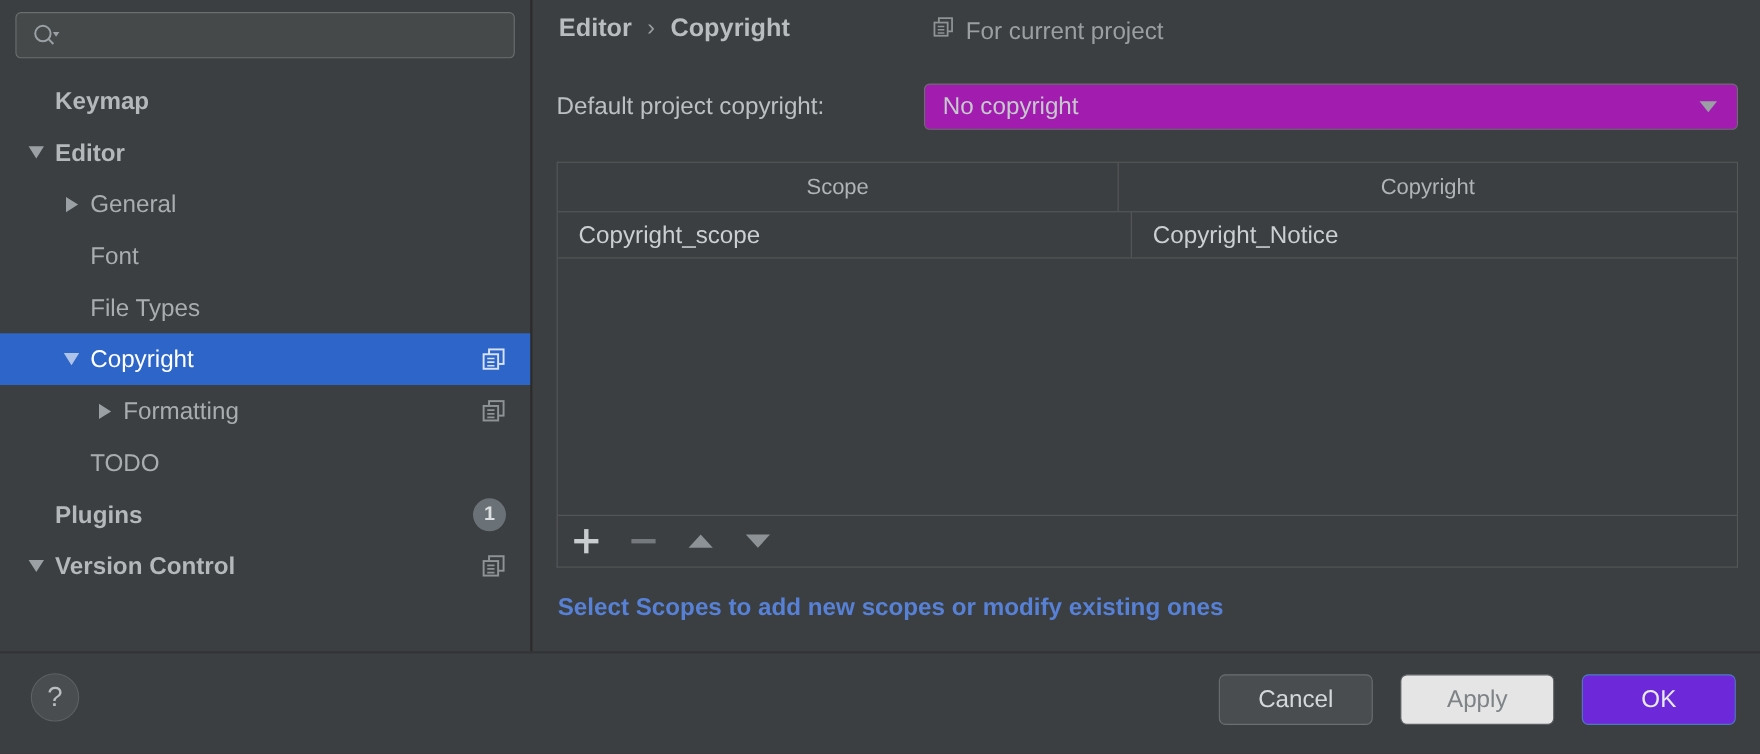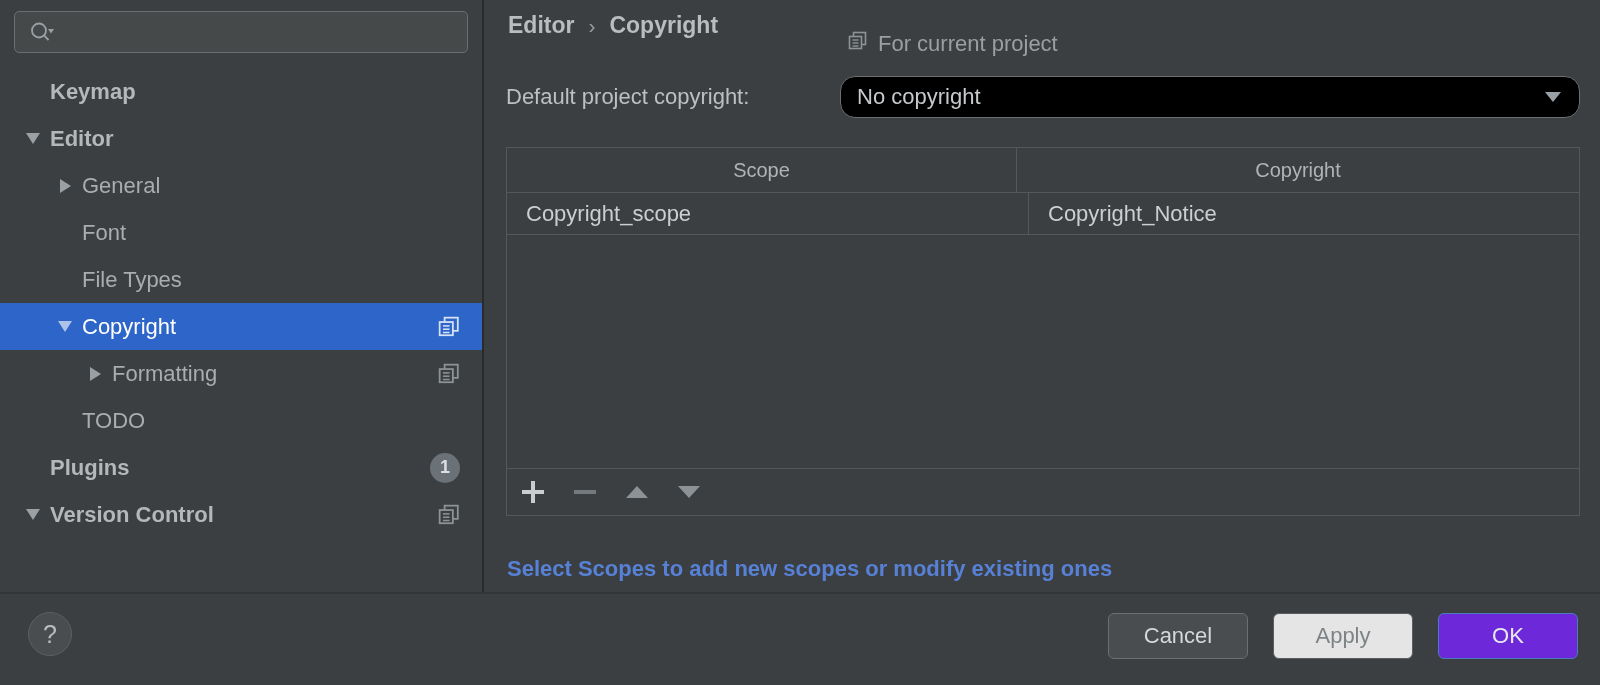--- a/index.html
+++ b/index.html
@@ -105,38 +105,37 @@
     margin: 0 14px;
     font-weight: normal;
     color: #9b9fa2;
     font-size: 21px;
   }
   #for-project {
     position: absolute; left: 362px; top: 15px;
     display: flex; align-items: center;
     color: #9b9fa2;
     font-size: 22px;
-    margin-top: 16px;
   }
   #for-project .lbl { margin-left: 10px; }
 
   #default-row {
     position: absolute; left: 20px; top: 76px;
     width: 1074px; height: 42px;
     display: flex; align-items: center;
   }
   #default-label {
     font-size: 22px; color: #bcc0c3;
     width: 334px;
   }
   #copyright-select {
     flex: 1; height: 42px;
-    background: #000000;
+    background: #a21caf;
     border: 1px solid #6b6f70;
-    border-radius: 15px;
+    border-radius: 5px;
     display: flex; align-items: center;
     justify-content: space-between;
     padding: 0 18px 0 16px;
     color: #c6cacd;
     font-size: 22px;
   }
   .sel-arrow {
     width: 0; height: 0;
     border-top: 10px solid #9aa0a4;
     border-left: 8px solid transparent;
@@ -203,21 +202,21 @@
     border-right: 11px solid transparent;
   }
   .tri-down-btn {
     width: 0; height: 0;
     border-top: 12px solid #8d9296;
     border-left: 11px solid transparent;
     border-right: 11px solid transparent;
   }
 
   #scope-link {
-    position: absolute; left: 21px; top: 556px;
+    position: absolute; left: 21px; top: 539px;
     color: #5781d6;
     font-size: 22px;
     font-weight: bold;
     cursor: pointer;
   }
 
   
   #bottombar {
     position: absolute; left: 0; top: 592px;
     width: 1600px; height: 93px;

